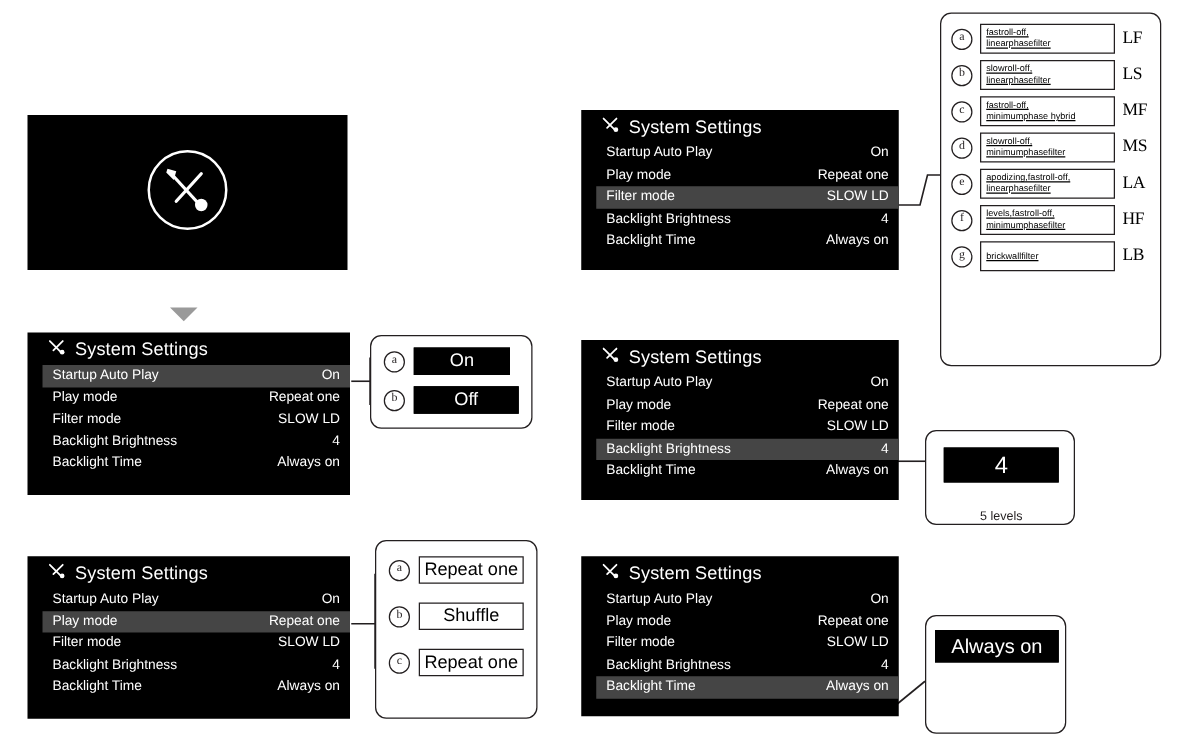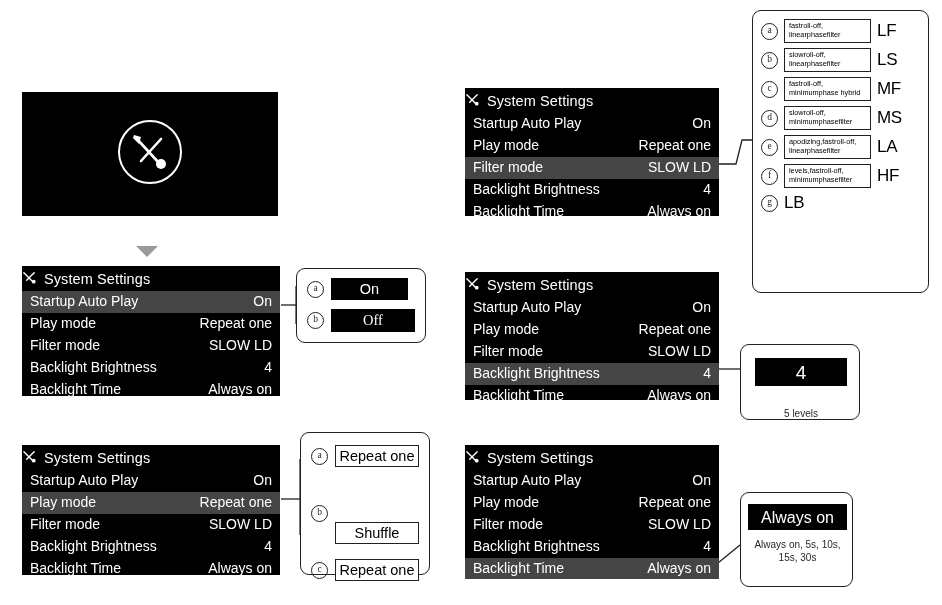--- a/index.html
+++ b/index.html
@@ -16,31 +16,32 @@
   .screen {
     position:absolute;
     background:#000000;
     color:#ffffff;
     box-sizing:border-box;
   }
   .screen .titlebar {
     display:flex;
     align-items:center;
     gap:7px;
-    padding:4px 8px 3px 0;
+    padding:4px 8px 3px 16px;
     font-size:14.5px;
     letter-spacing:.1px;
   }
   .row {
     display:flex;
     justify-content:space-between;
     align-items:flex-start;
     padding:1px 8px 1px 8px;
-    font-size:14px;
+    font-size:11px;
     line-height:1.42;
+    margin-left:12px;
   }
   .row.sel { background:#454545; }
   .row .lbl { white-space:nowrap; }
   .row .val { white-space:nowrap; }
 
   
   .splash {
     position:absolute;
     background:#000;
     display:flex; align-items:center; justify-content:center;
@@ -87,31 +88,32 @@
   
   .f-row { display:flex; align-items:center; gap:6px; }
   .f-chip {
     border:1.4px solid #231f20;
     background:#fff;
     box-sizing:border-box;
     padding:2px 4px;
     font-size:7.3px;
     line-height:1.2;
     color:#000;
-    width:87px;
+    width:108px;
     height:24px;
     display:flex;
     flex-direction:column;
     justify-content:center;
+    text-decoration:underline;
   }
   .f-code {
-    font-size:17px;
+    font-size:14px;
     color:#000;
     letter-spacing:-.3px;
-    font-family:Liberation Sans, sans-serif;
+    font-family:Liberation Serif, serif;
   }
   .f-chip.one-line { justify-content:center; }
 
   .note {
     position:absolute;
     font-size:10px;
     color:#231f20;
     line-height:1.3;
     text-align:center;
   }
@@ -244,20 +246,23 @@
     <div class="f-row" style="margin-bottom:5px;">
       <span class="bullet">f</span>
       <span class="f-chip">
         <span>levels,fastroll-off,</span>
         <span>minimumphasefilter</span>
       </span>
       <span class="f-code">HF</span>
     </div>
     <div class="f-row">
       <span class="bullet">g</span>
+      <span class="f-chip one-line">
+        <span>brickwallfilter</span>
+      </span>
       <span class="f-code">LB</span>
     </div>
   </div>
 
   <div class="screen" style="left:22px; top:266px; width:258px; height:130px;">
     <div class="titlebar">
       <span>
         <svg width="15" height="15" viewBox="0 0 16 16">
             <g stroke="#fff" stroke-width="1.5" fill="none" stroke-linecap="round">
               <path d="M2 3 L11 12"></path>
@@ -290,21 +295,21 @@
     </div>
   </div>
 
   <div class="callout" style="left:296px; top:268px; width:130px; height:75px; padding:9px 10px;">
     <div class="opt" style="margin-bottom:9px;">
       <span class="bullet">a</span>
       <span class="chip dark chip-lbl" style="width:77px; padding:2px 0;">On</span>
     </div>
     <div class="opt">
       <span class="bullet">b</span>
-      <span class="chip dark chip-lbl" style="width:99px; padding:2px 12px;font-family:Liberation Serif, serif;">Off</span>
+      <span class="chip dark chip-lbl" style="width:99px; padding:2px 12px;">Off</span>
     </div>
   </div>
 
   <div class="screen" style="left:465px; top:272px; width:254px; height:128px;">
     <div class="titlebar">
       <span>
         <svg width="15" height="15" viewBox="0 0 16 16">
             <g stroke="#fff" stroke-width="1.5" fill="none" stroke-linecap="round">
               <path d="M2 3 L11 12"></path>
               <path d="M13 3 L5 11"></path>
@@ -378,21 +383,21 @@
     </div>
   </div>
 
   <div class="callout" style="left:300px; top:432px; width:130px; height:143px; padding:12px 10px;">
     <div class="opt" style="margin-bottom:15px;">
       <span class="bullet">a</span>
       <span class="chip chip-lbl" style="width:87px; padding:2px 0;">Repeat one</span>
     </div>
     <div class="opt" style="margin-bottom:15px;">
       <span class="bullet">b</span>
-      <span class="chip chip-lbl" style="width:87px; padding:2px 0;margin-top:40px;">Shuffle</span>
+      <span class="chip chip-lbl" style="width:87px; padding:2px 0;">Shuffle</span>
     </div>
     <div class="opt">
       <span class="bullet">c</span>
       <span class="chip chip-lbl" style="width:87px; padding:2px 0;">Repeat one</span>
     </div>
   </div>
 
   <div class="screen" style="left:465px; top:445px; width:254px; height:128px;">
     <div class="titlebar">
       <span>
@@ -425,17 +430,15 @@
     <div class="row sel">
       <span class="lbl">Backlight Time</span>
       <span class="val">Always on</span>
     </div>
   </div>
 
   <div class="callout" style="left:740px; top:492px; width:113px; height:95px;">
     <div class="chip dark" style="position:absolute; left:7px; top:11px; width:99px; height:26px; font-size:16px; line-height:26px;">
       <span>Always on</span>
     </div>
-    <div class="note" style="left:0; top:45px; width:113px; white-space:pre-line;">Always on, 5s, 10s,
-15s, 30s</div>
   </div>
 
 </div>
 
 </body></html>

